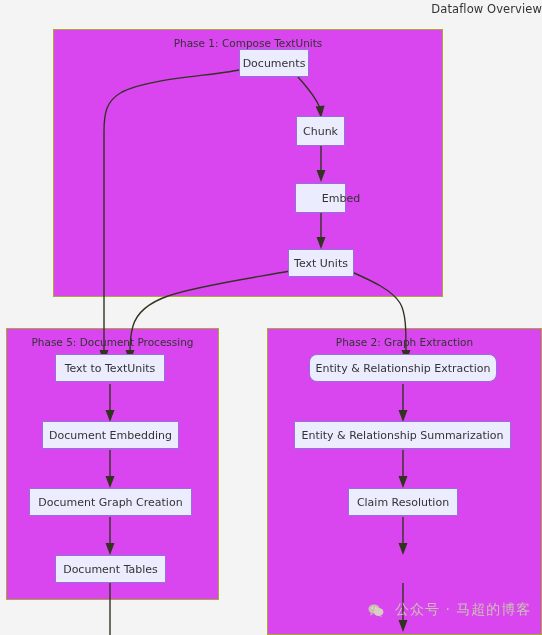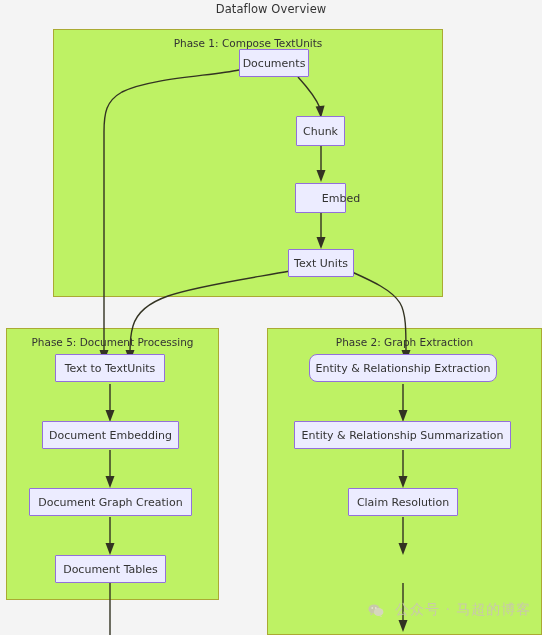--- a/index.html
+++ b/index.html
@@ -19,30 +19,30 @@
     position: relative;
     width: 542px;
     height: 635px;
     background: #f4f4f4;
   }
   .diagram-title {
     position: absolute;
     left: 0;
     top: 0;
     width: 542px;
-    text-align: center;
+    text-align: right;
     font-size: 11.5px;
     color: #333333;
     line-height: 18px;
     letter-spacing: 0.1px;
   }
   
   .cluster {
     position: absolute;
-    background: #bef264;
+    background: #d946ef;
     border: 1px solid #aaaa33;
     box-sizing: border-box;
   }
   .cluster-label {
     position: absolute;
     left: 0;
     width: 100%;
     text-align: center;
     font-size: 10.5px;
     color: #333333;

